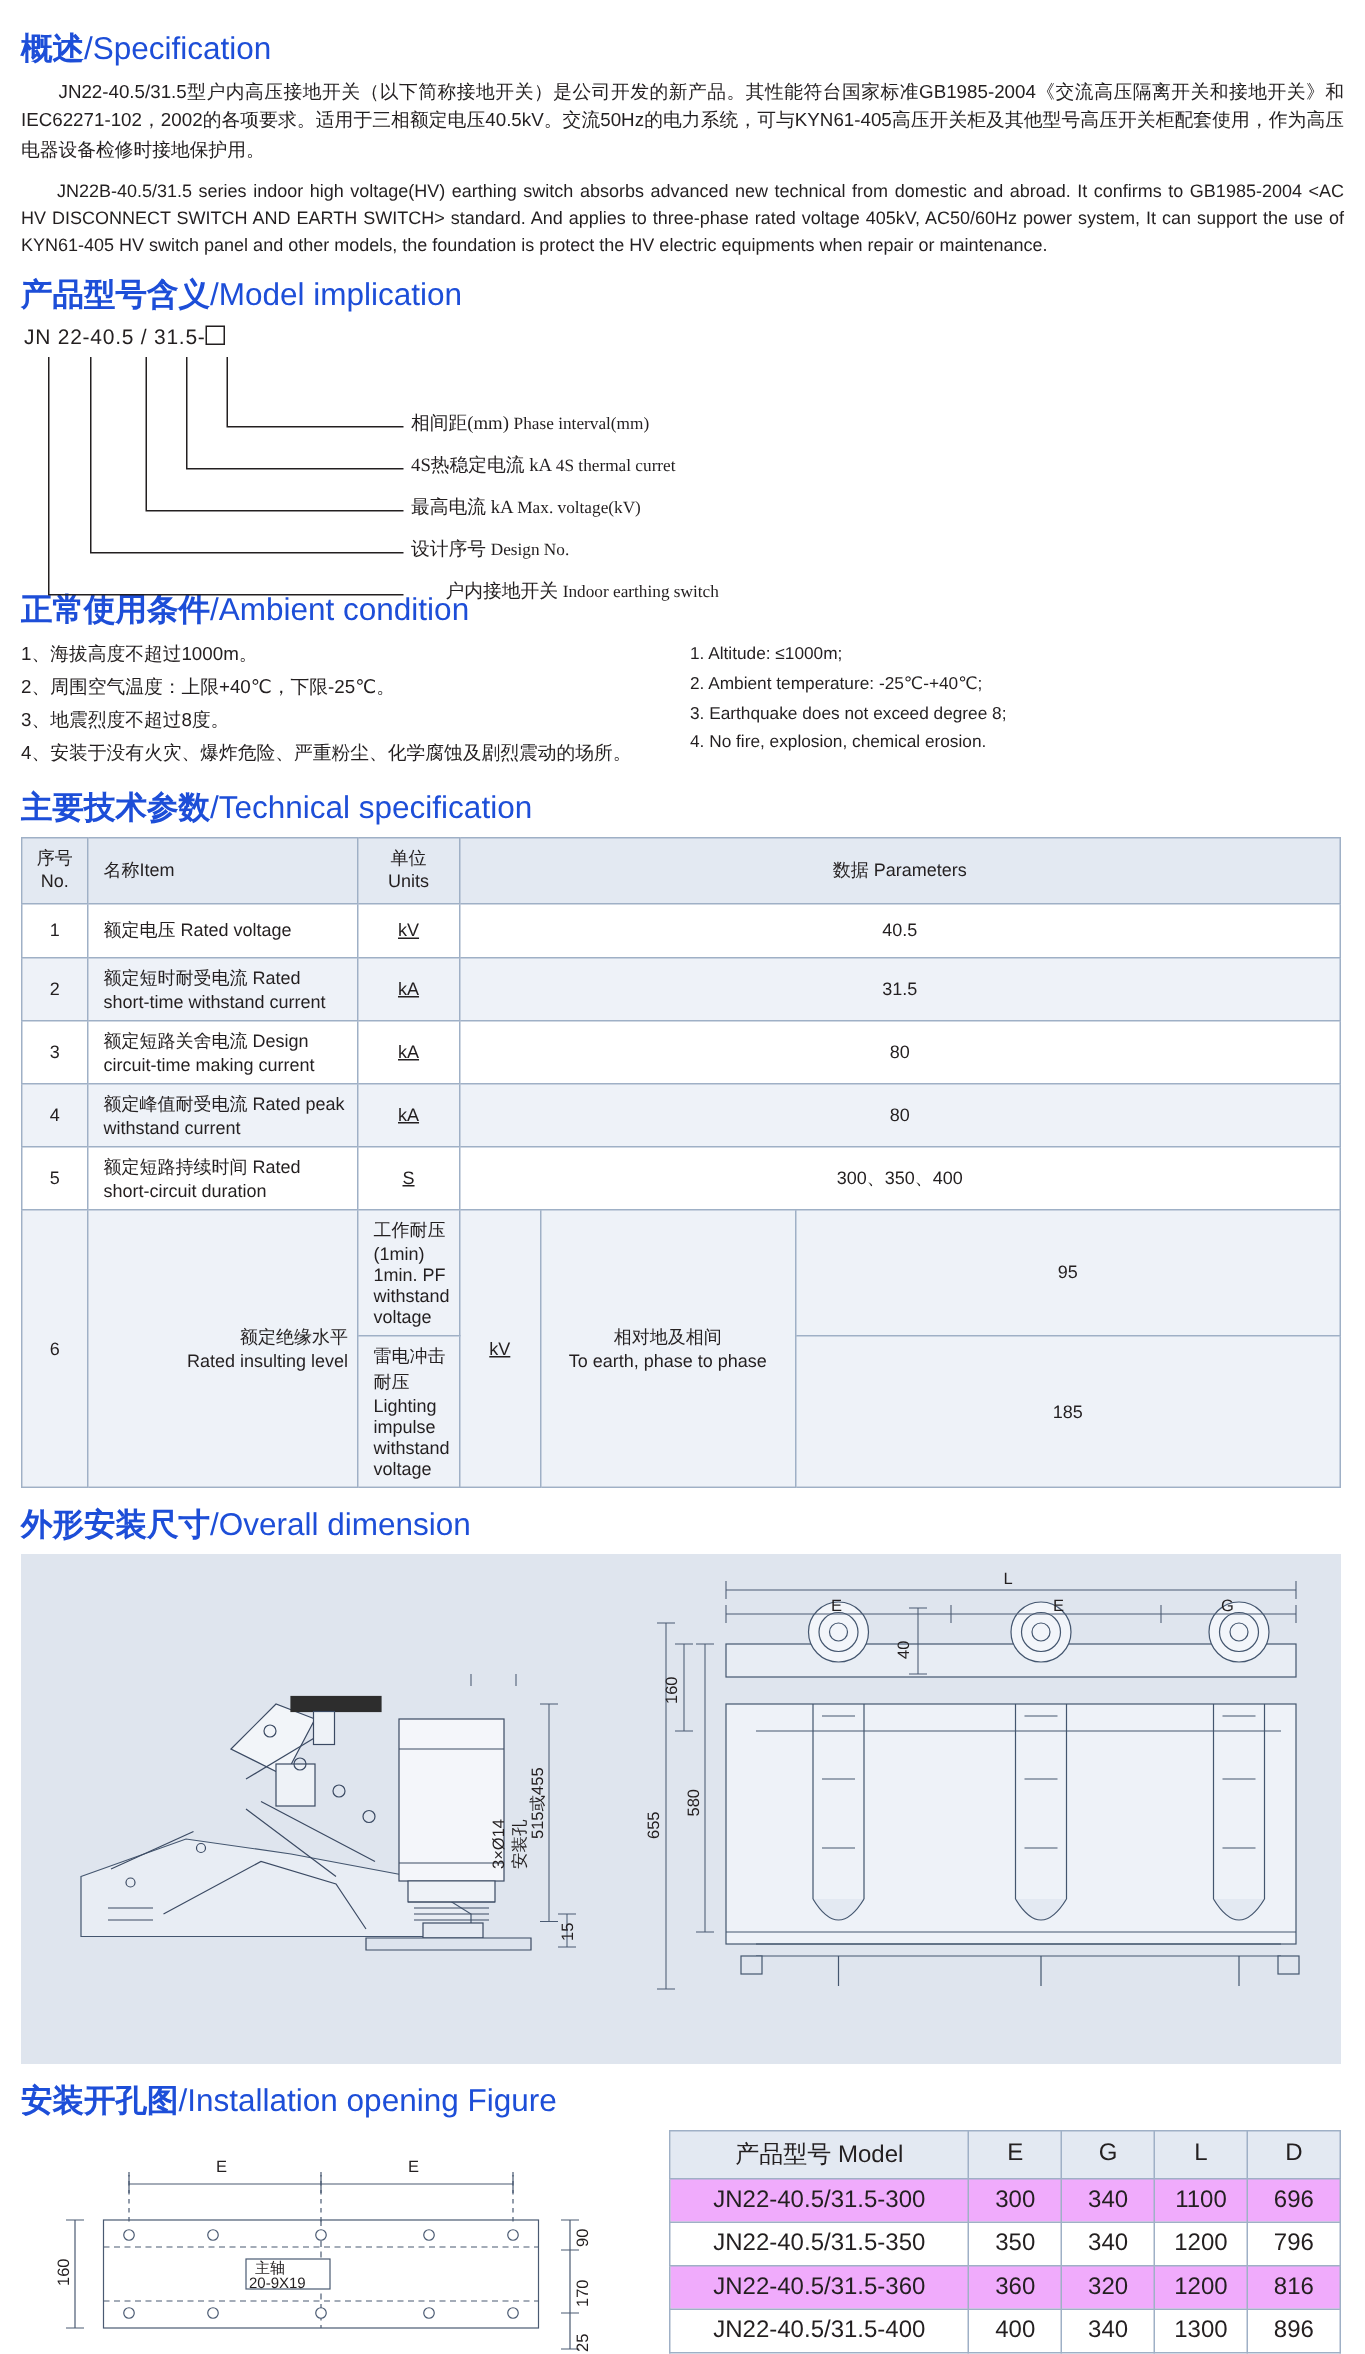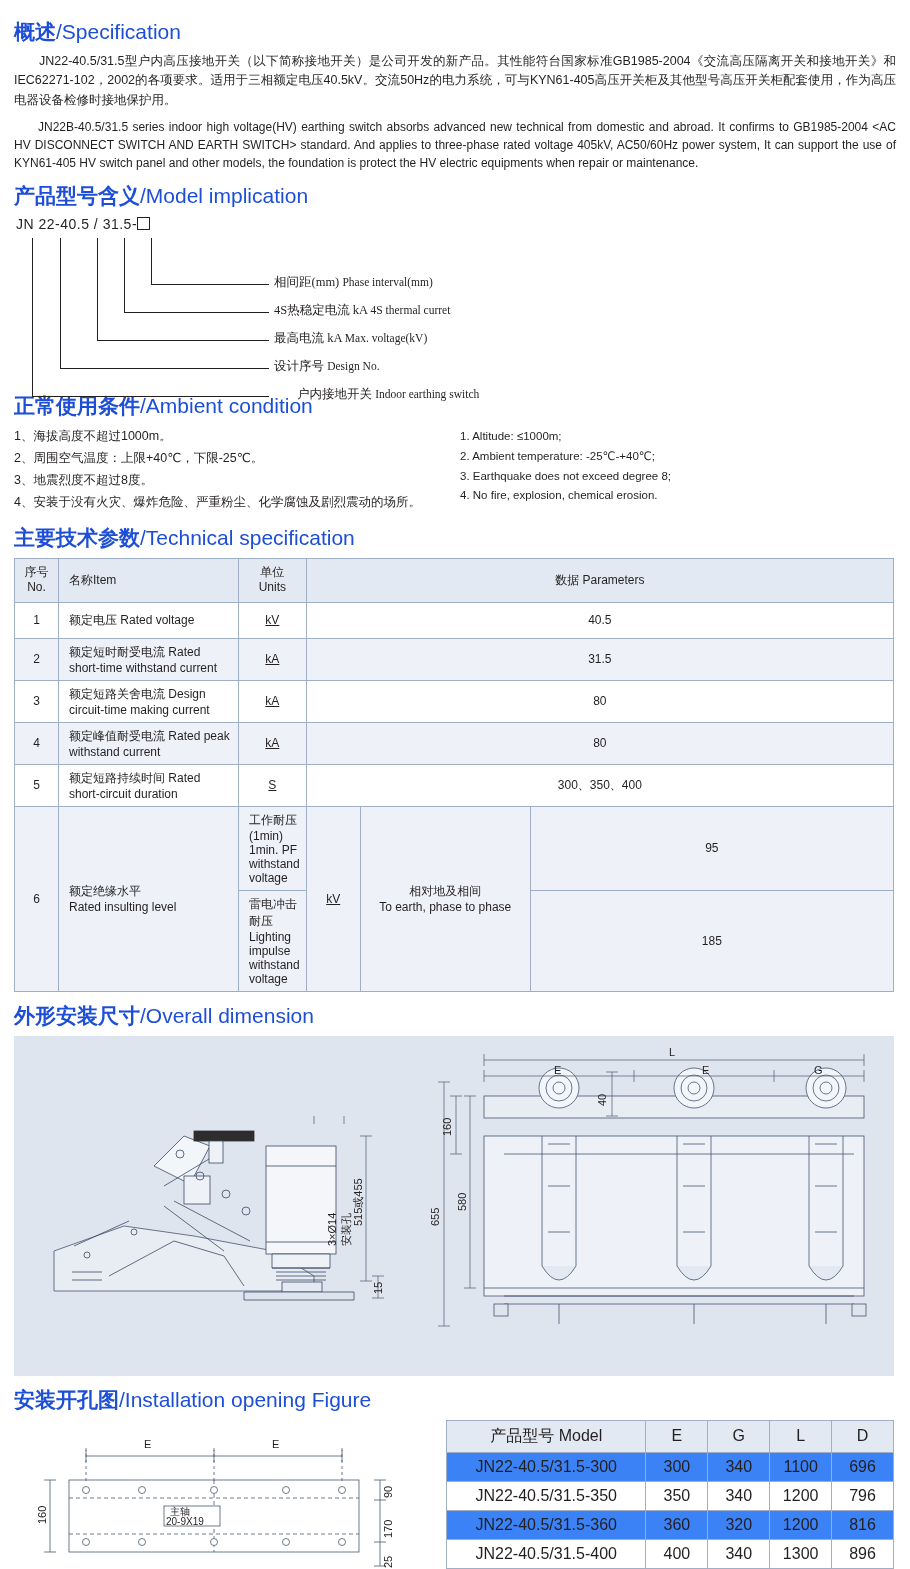--- a/index.html
+++ b/index.html
@@ -83,21 +83,21 @@
   .install-row { display:flex; gap: 12px; margin-top: 4px; align-items: flex-start;}
   .install-left { width: 420px; height: 210px; position: relative; }
   table.models {
     border-collapse: collapse; font-size: 16px; width: 448px;
   }
   table.models th, table.models td {
     border: 1px solid #9fb0c6; text-align:center; padding: 5px 4px; font-weight: normal;
     height: 26px;
   }
   table.models th { background: #e3e9f2; }
-  table.models tr.alt td { background: #3b82f6; }
+  table.models tr.alt td { background: #f0abfc; }
   .note { font-size: 12.5px; margin-top: 6px; padding-left: 6px;}
 </style>
 </head>
 <body>
 
 <div class="page">
 
   <h2 class="section">
     <span class="cn">概述</span><span>/Specification</span>
   </h2>
@@ -203,21 +203,21 @@
     </tr>
     <tr>
       <td class="no">5</td>
       <td class="item">额定短路持续时间 Rated short-circuit duration</td>
       <td class="unit">S</td>
       <td colspan="3">300、350、400</td>
     </tr>
 
     <tr class="alt">
       <td class="no" rowspan="2">6</td>
-      <td class="item" rowspan="2" style="width:180px;">
+      <td class="item" rowspan="2" style="width:180px;text-align:right;">
         <span>额定绝缘水平</span><br><span>Rated insulting level</span>
       </td>
       <td class="item" style="text-align:left;">工作耐压(1min) 1min. PF withstand voltage</td>
       <td class="unit" rowspan="2">kV</td>
       <td rowspan="2" style="width:170px;">
         <span>相对地及相间</span><br><span>To earth, phase to phase</span>
       </td>
       <td>95</td>
     </tr>
     <tr class="alt">

